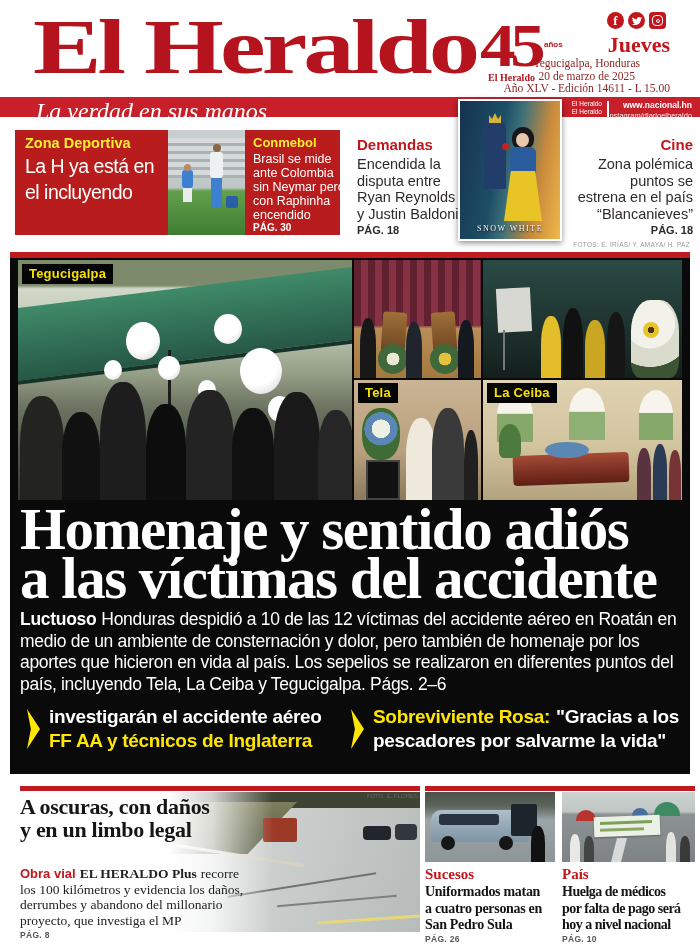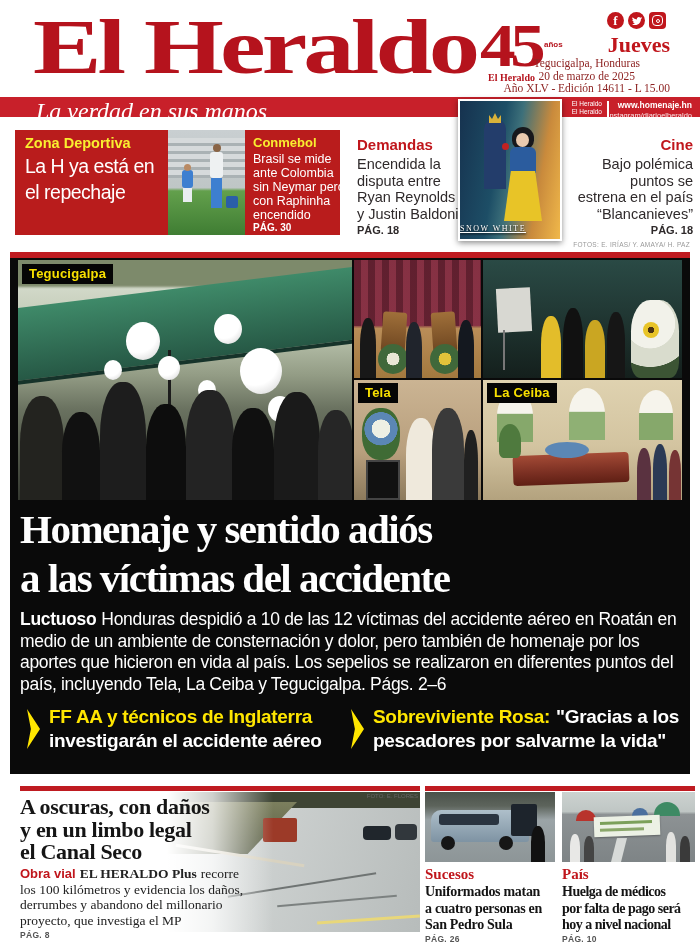--- a/index.html
+++ b/index.html
@@ -57,30 +57,30 @@
 </div>
 
 <div class="abs" style="left:0;top:97px;width:700px;height:20px;background:#c8202a;">
   <span class="abs serif" style="left:36px;top:1px;font-size:24px;font-style:italic;color:#fff;">La verdad en sus manos</span>
   <div class="abs" style="left:540px;top:3px;width:62px;color:#fff;font-size:6.5px;line-height:8px;text-align:right;">
     <div>El Heraldo</div>
     <div>El Heraldo</div>
   </div>
   <div class="abs" style="left:607px;top:4px;width:2px;height:18px;background:#fff;"></div>
   <div class="abs" style="right:8px;top:4px;text-align:right;color:#fff;line-height:9.5px;">
-    <div style="font-size:8.5px;font-weight:700;">www.homenaje.hn</div>
+    <div style="font-size:8.5px;font-weight:700;">www.nacional.hn</div>
     <div style="font-size:7.5px;opacity:.9;">instagram/diarioelheraldo</div>
   </div>
 </div>
 
 <div class="abs" style="left:15px;top:130px;width:325px;height:105px;background:#b91c1c;">
   <div class="abs" style="left:10px;top:5px;font-size:14.5px;font-weight:700;color:#f9ee30;">Zona Deportiva</div>
   <div class="abs" style="left:10px;top:23px;font-size:19.5px;font-weight:400;color:#fff;line-height:26px;letter-spacing:-.5px;">
     <div class="nowrap">La H ya está en</div>
-    <div class="nowrap">el repechaje</div>
+    <div class="nowrap">el incluyendo</div>
   </div>
   <div class="ph" style="left:153px;top:0;width:77px;height:105px;background:linear-gradient(180deg,#c9cfd1 0,#bfc6c6 55%,#63a04c 58%,#3f7d33 100%);">
     <div class="shape" style="left:0;top:8px;width:77px;height:40px;background:repeating-linear-gradient(180deg,#d6dadb 0 5px,#aab2b4 5px 8px);"></div>
     <div class="shape" style="left:14px;top:40px;width:11px;height:18px;background:#3d7fd0;border-radius:3px;"></div>
     <div class="shape" style="left:16px;top:34px;width:7px;height:7px;background:#b98a63;border-radius:50%;"></div>
     <div class="shape" style="left:15px;top:58px;width:9px;height:14px;background:#e9edf0;"></div>
     <div class="shape" style="left:42px;top:22px;width:13px;height:26px;background:#eef1f2;border-radius:3px;"></div>
     <div class="shape" style="left:45px;top:14px;width:8px;height:8px;background:#8a6546;border-radius:50%;"></div>
     <div class="shape" style="left:43px;top:48px;width:11px;height:30px;background:#3d7fd0;"></div>
     <div class="shape" style="left:58px;top:66px;width:12px;height:12px;background:#2a5ea8;border-radius:2px;"></div>
@@ -110,27 +110,27 @@
 </div>
 
 <div class="ph" style="left:458px;top:99px;width:100px;height:138px;border:2px solid #fff;box-shadow:0 2px 6px rgba(0,0,0,.45);z-index:5;background:linear-gradient(100deg,#16324f 0,#1d4e66 38%,#3d707a 52%,#c98a3c 76%,#f0b84a 100%);">
   <div class="shape" style="left:24px;top:18px;width:22px;height:70px;background:#233d6b;border-radius:10px 10px 0 0;"></div>
   <div class="shape" style="left:29px;top:12px;width:12px;height:10px;background:#d9b23a;clip-path:polygon(0 100%,0 20%,25% 60%,50% 0,75% 60%,100% 20%,100% 100%);"></div>
   <div class="shape" style="left:52px;top:26px;width:22px;height:22px;background:#17181c;border-radius:50% 50% 40% 40%;"></div>
   <div class="shape" style="left:56px;top:32px;width:13px;height:14px;background:#e9c9ae;border-radius:50%;"></div>
   <div class="shape" style="left:50px;top:46px;width:26px;height:26px;background:#2b5c9e;border-radius:6px 6px 0 0;"></div>
   <div class="shape" style="left:44px;top:70px;width:38px;height:50px;background:#e8c427;clip-path:polygon(18% 0,82% 0,100% 100%,0 100%);"></div>
   <div class="shape" style="left:42px;top:42px;width:7px;height:7px;background:#c32222;border-radius:50%;"></div>
-  <div class="abs serif" style="left:0;bottom:6px;width:100%;font-size:8px;letter-spacing:1.5px;color:#fff;text-shadow:0 1px 2px #000;text-decoration:underline;">SNOW WHITE</div>
+  <div class="abs serif" style="left:0;bottom:6px;width:100%;text-align:center;font-size:8px;letter-spacing:1.5px;color:#fff;text-shadow:0 1px 2px #000;">SNOW WHITE</div>
 </div>
 
 <div class="abs" style="left:552px;top:136px;width:141px;text-align:right;">
   <div class="kick-red" style="font-size:15px;">Cine</div>
   <div style="margin-top:3px;font-size:14.5px;color:#2f2a2b;line-height:16.5px;">
-    <div class="nowrap">Bajo polémica</div>
+    <div class="nowrap">Zona polémica</div>
     <div class="nowrap">puntos se</div>
     <div class="nowrap">estrena en el país</div>
     <div class="nowrap">“Blancanieves”</div>
   </div>
   <div style="margin-top:2px;font-size:11px;font-weight:700;color:#2f2a2b;">PÁG. 18</div>
 </div>
 
 <div class="abs" style="right:10px;top:241px;font-size:6.5px;color:#999;letter-spacing:.3px;">FOTOS: E. IRÍAS/ Y. AMAYA/ H. PAZ</div>
 
 <div class="abs" style="left:10px;top:252px;width:680px;height:522px;background:#0a0a0a;">
@@ -196,33 +196,33 @@
     <div class="shape" style="left:16px;top:44px;width:22px;height:34px;background:#4f7a3e;border-radius:50% 50% 20% 20%;"></div>
     <div class="person" style="left:154px;width:14px;height:52px;background:#5a3240;"></div>
     <div class="person" style="left:170px;width:14px;height:56px;background:#2b3a55;"></div>
     <div class="person" style="left:186px;width:12px;height:50px;background:#763434;"></div>
   </div>
 
   <div class="lbl" style="left:12px;top:12px;">Tegucigalpa</div>
   <div class="lbl" style="left:348px;top:131px;">Tela</div>
   <div class="lbl" style="left:477px;top:131px;">La Ceiba</div>
 
-  <div class="abs serif" style="left:10px;top:253px;color:#fff;font-weight:700;font-size:41px;line-height:49px;letter-spacing:-1.5px;">
+  <div class="abs serif" style="left:10px;top:253px;color:#fff;font-weight:700;font-size:59px;line-height:49px;letter-spacing:-1.5px;">
     <div class="nowrap">Homenaje y sentido adiós</div>
     <div class="nowrap">a las víctimas del accidente</div>
   </div>
 
   <div class="abs" style="left:10px;top:357px;width:662px;font-size:17.5px;line-height:21.5px;color:#fff;letter-spacing:-.3px;">
     <span style="font-weight:700;padding-right:5px;">Luctuoso</span><span>Honduras despidió a 10 de las 12 víctimas del accidente aéreo en Roatán en medio de un ambiente de consternación y dolor, pero también de homenaje por los aportes que hicieron en vida al país. Los sepelios se realizaron en diferentes puntos del país, incluyendo Tela, La Ceiba y Tegucigalpa. Págs. 2–6</span>
   </div>
 
   <div class="chev" style="left:17px;top:457px;"></div>
   <div class="abs" style="left:39px;top:453px;font-size:19px;font-weight:700;line-height:24px;letter-spacing:-.3px;">
+    <div class="nowrap" style="color:#fff;">investigarán el accidente aéreo</div>
     <div class="nowrap" style="color:#ffe600;">FF AA y técnicos de Inglaterra</div>
-    <div class="nowrap" style="color:#fff;">investigarán el accidente aéreo</div>
   </div>
   <div class="chev" style="left:341px;top:457px;"></div>
   <div class="abs" style="left:363px;top:453px;font-size:19px;font-weight:700;line-height:24px;letter-spacing:-.3px;">
     <div class="nowrap">
       <span style="color:#ffe600;padding-right:6px;">Sobreviviente Rosa:</span><span style="color:#fff;">"Gracias a los</span>
     </div>
     <div class="nowrap" style="color:#fff;">pescadores por salvarme la vida"</div>
   </div>
 </div>
 
@@ -238,21 +238,20 @@
   <div class="shape" style="left:60px;top:92px;width:150px;height:2px;background:#6f7473;transform:rotate(-9deg);"></div>
   <div class="shape" style="left:110px;top:108px;width:120px;height:2px;background:#7c8180;transform:rotate(-5deg);"></div>
   <div class="shape" style="left:150px;top:126px;width:103px;height:3px;background:#e8d77a;transform:rotate(-4deg);"></div>
   <div class="shape" style="left:0;top:0;width:253px;height:140px;background:linear-gradient(90deg,#fff 0,rgba(255,255,255,.75) 18%,rgba(255,255,255,0) 42%);"></div>
 </div>
 <div class="abs" style="left:320px;top:793px;width:98px;text-align:right;font-size:6px;color:#666;z-index:2;">FOTO: E. FLORES</div>
 
 <div class="abs serif" style="left:20px;top:796px;font-size:22px;font-weight:700;line-height:22.5px;color:#151515;letter-spacing:-.3px;z-index:3;">
   <div class="nowrap">A oscuras, con daños</div>
   <div class="nowrap">y en un limbo legal</div>
-  <div class="nowrap">el Canal Seco</div>
 </div>
 
 <div class="abs serif" style="left:20px;top:866px;width:224px;font-size:13.5px;line-height:15.5px;color:#222;z-index:3;">
   <span style="font-family:'Liberation Sans',sans-serif;font-size:13px;font-weight:700;color:#c0161c;padding-right:4px;">Obra vial</span><span style="font-weight:700;padding-right:4px;">EL HERALDO Plus</span><span>recorre los 100 kilómetros y evidencia los daños, derrumbes y abandono del millonario proyecto, que investiga el MP</span>
 </div>
 <div class="abs pg" style="left:20px;top:930px;">PÁG. 8</div>
 
 <div class="abs" style="left:425px;top:786px;width:270px;height:5px;background:#bf1b21;"></div>
 
 <div class="ph" style="left:425px;top:792px;width:130px;height:70px;background:linear-gradient(180deg,#4a5149 0,#5d645c 20%,#9ba4a7 40%,#8d9597 100%);">

